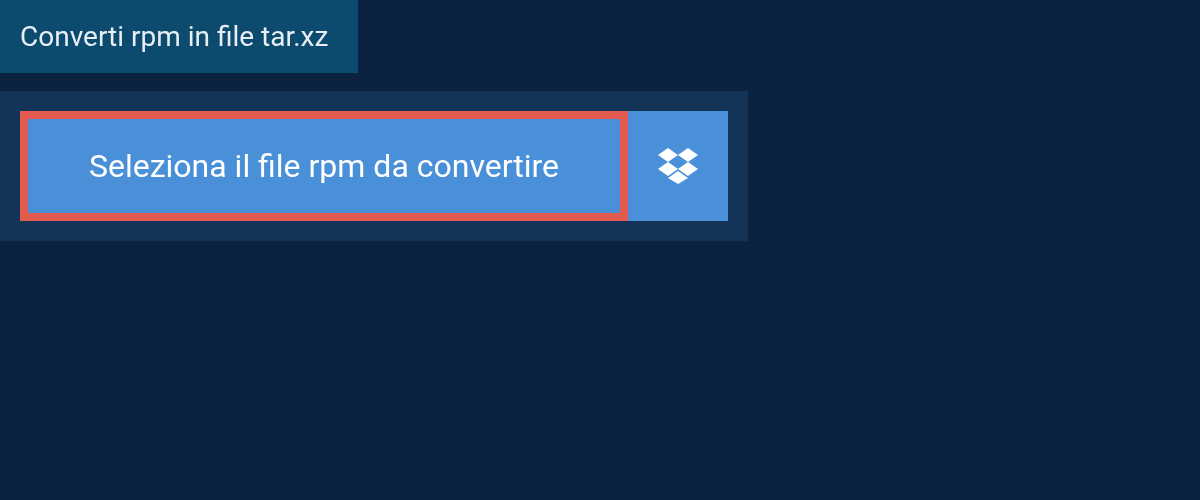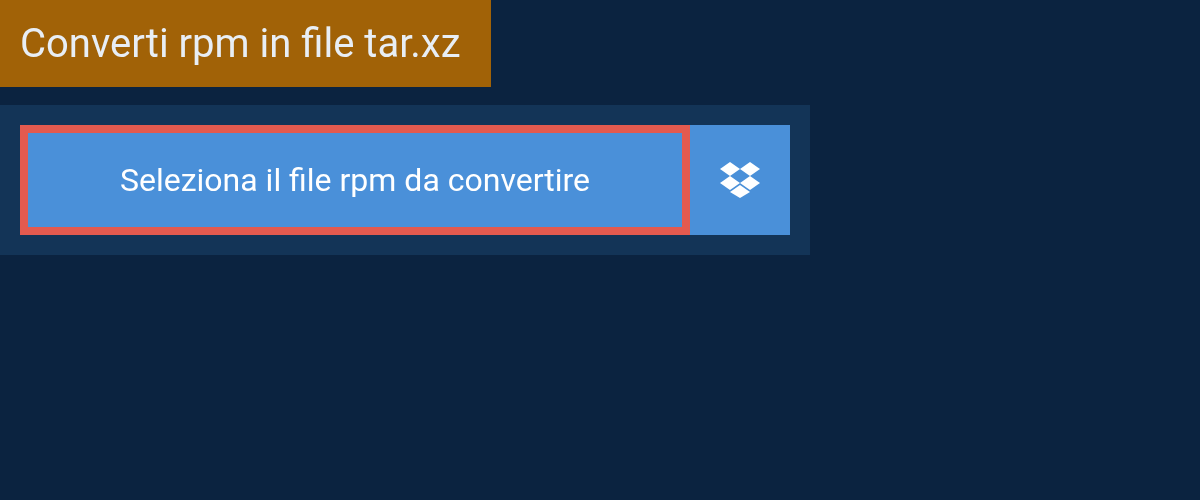--- a/index.html
+++ b/index.html
@@ -8,33 +8,33 @@
       box-sizing: border-box;
     }
     body {
       width: 1200px;
       height: 500px;
       background: #0b2340;
       font-family: -apple-system, BlinkMacSystemFont, "Segoe UI", Roboto, sans-serif;
       overflow: hidden;
     }
     .header-tab {
-      background: #a16207;
+      background: #0c4a6e;
       display: inline-block;
       padding: 20px 30px 20px 20px;
-      font-size: 40px;
+      font-size: 28px;
       font-weight: 400;
       color: #e8eef5;
     }
     .upload-panel {
       background: #133457;
       margin-top: 18px;
       padding: 20px;
       display: flex;
-      width: 810px;
+      width: 748px;
     }
     .select-button {
       flex: 1;
       background: #4a90d9;
       border: 8px solid #e35a4f;
       color: #ffffff;
       font-size: 32px;
       font-weight: 400;
       padding: 28px 20px;
       cursor: pointer;

